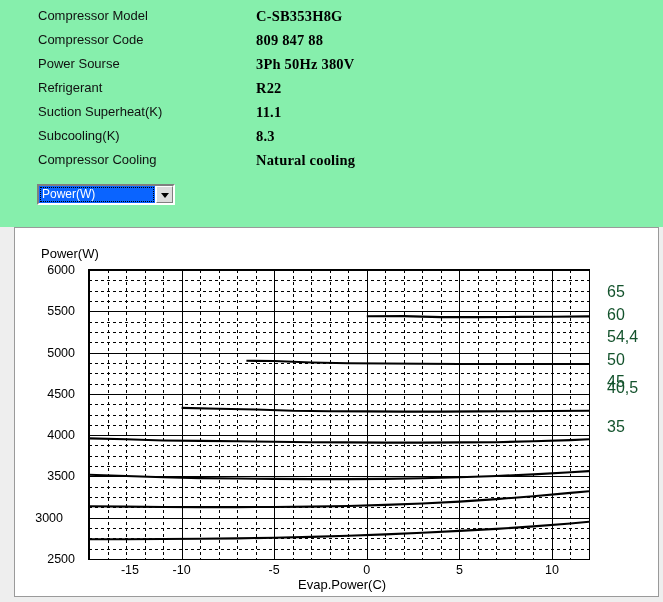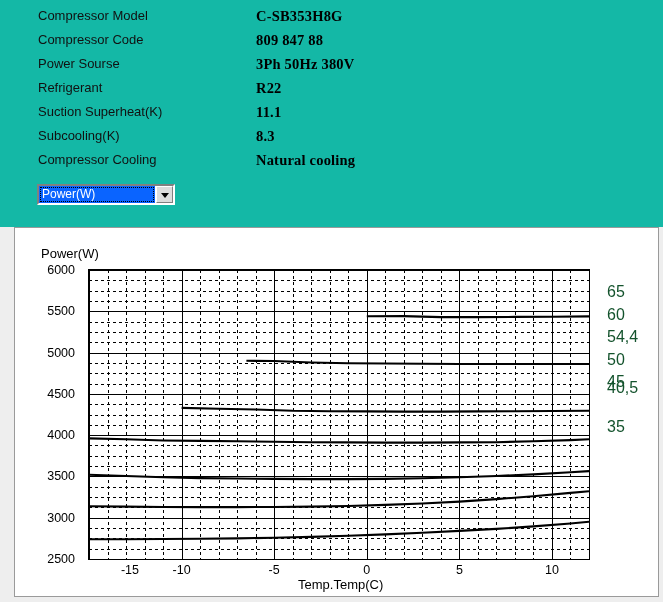--- a/index.html
+++ b/index.html
@@ -6,21 +6,21 @@
   body{
     width:663px;height:602px;
     background:#eeeeee;
     font-family:"Liberation Sans", sans-serif;
     overflow:hidden;
     position:relative;
   }
   
   #spec-panel{
     position:absolute;left:0;top:0;width:663px;height:227px;
-    background:#14b8a6;
+    background:#86efac;
   }
   .spec-row{
     position:absolute;left:38px;height:24px;line-height:24px;
     font-size:13px;color:#000;white-space:nowrap;
   }
   .spec-label{
     position:absolute;left:0;top:0;width:215px;
     font-family:"Liberation Sans", sans-serif;
     font-size:13px;font-weight:normal;color:#111;
   }
@@ -156,21 +156,21 @@
     <span class="tri"></span>
   </div>
 </div>
 
 <div id="chart-panel">
 
   <div id="chart-ytitle">Power(W)</div>
 
   <div id="ytick-wrap">
       <div class="ytick" style="top: 290px; right: 8px;">2500</div>
-      <div class="ytick" style="top: 248.714px; right: 8px;">3000</div>
+      <div class="ytick" style="top: 248.714px; right: 20px;">3000</div>
       <div class="ytick" style="top: 207.429px; right: 8px;">3500</div>
       <div class="ytick" style="top: 166.143px; right: 8px;">4000</div>
       <div class="ytick" style="top: 124.857px; right: 8px;">4500</div>
       <div class="ytick" style="top: 83.5714px; right: 8px;">5000</div>
       <div class="ytick" style="top: 42.2857px; right: 8px;">5500</div>
       <div class="ytick" style="top: 1px; right: 8px;">6000</div>
     </div>
 
   <div id="plot">
     <svg id="plot-svg" width="500" height="289" viewBox="0 0 500 289">
@@ -249,21 +249,21 @@
 
   <div id="xtick-wrap">
       <div class="xtick" style="left: 1px; margin-left: 41px;">-15</div>
       <div class="xtick" style="left: 93.5926px;">-10</div>
       <div class="xtick" style="left: 186.185px;">-5</div>
       <div class="xtick" style="left: 278.778px;">0</div>
       <div class="xtick" style="left: 371.37px;">5</div>
       <div class="xtick" style="left: 463.963px;">10</div>
     </div>
 
-  <div id="chart-xtitle">Temp.Temp(C)</div>
+  <div id="chart-xtitle">Evap.Power(C)</div>
 
   <div id="legend">
       <div class="legend-item" style="top: 14px;">65</div>
       <div class="legend-item" style="top: 36.5px;">60</div>
       <div class="legend-item" style="top: 59px;">54,4</div>
       <div class="legend-item" style="top: 81.5px;">50</div>
       <div class="legend-item" style="top: 104px;">45</div>
       <div class="legend-item" style="top: 110px;">40,5</div>
       <div class="legend-item" style="top: 149px; text-align: right;">35</div>
     </div>

